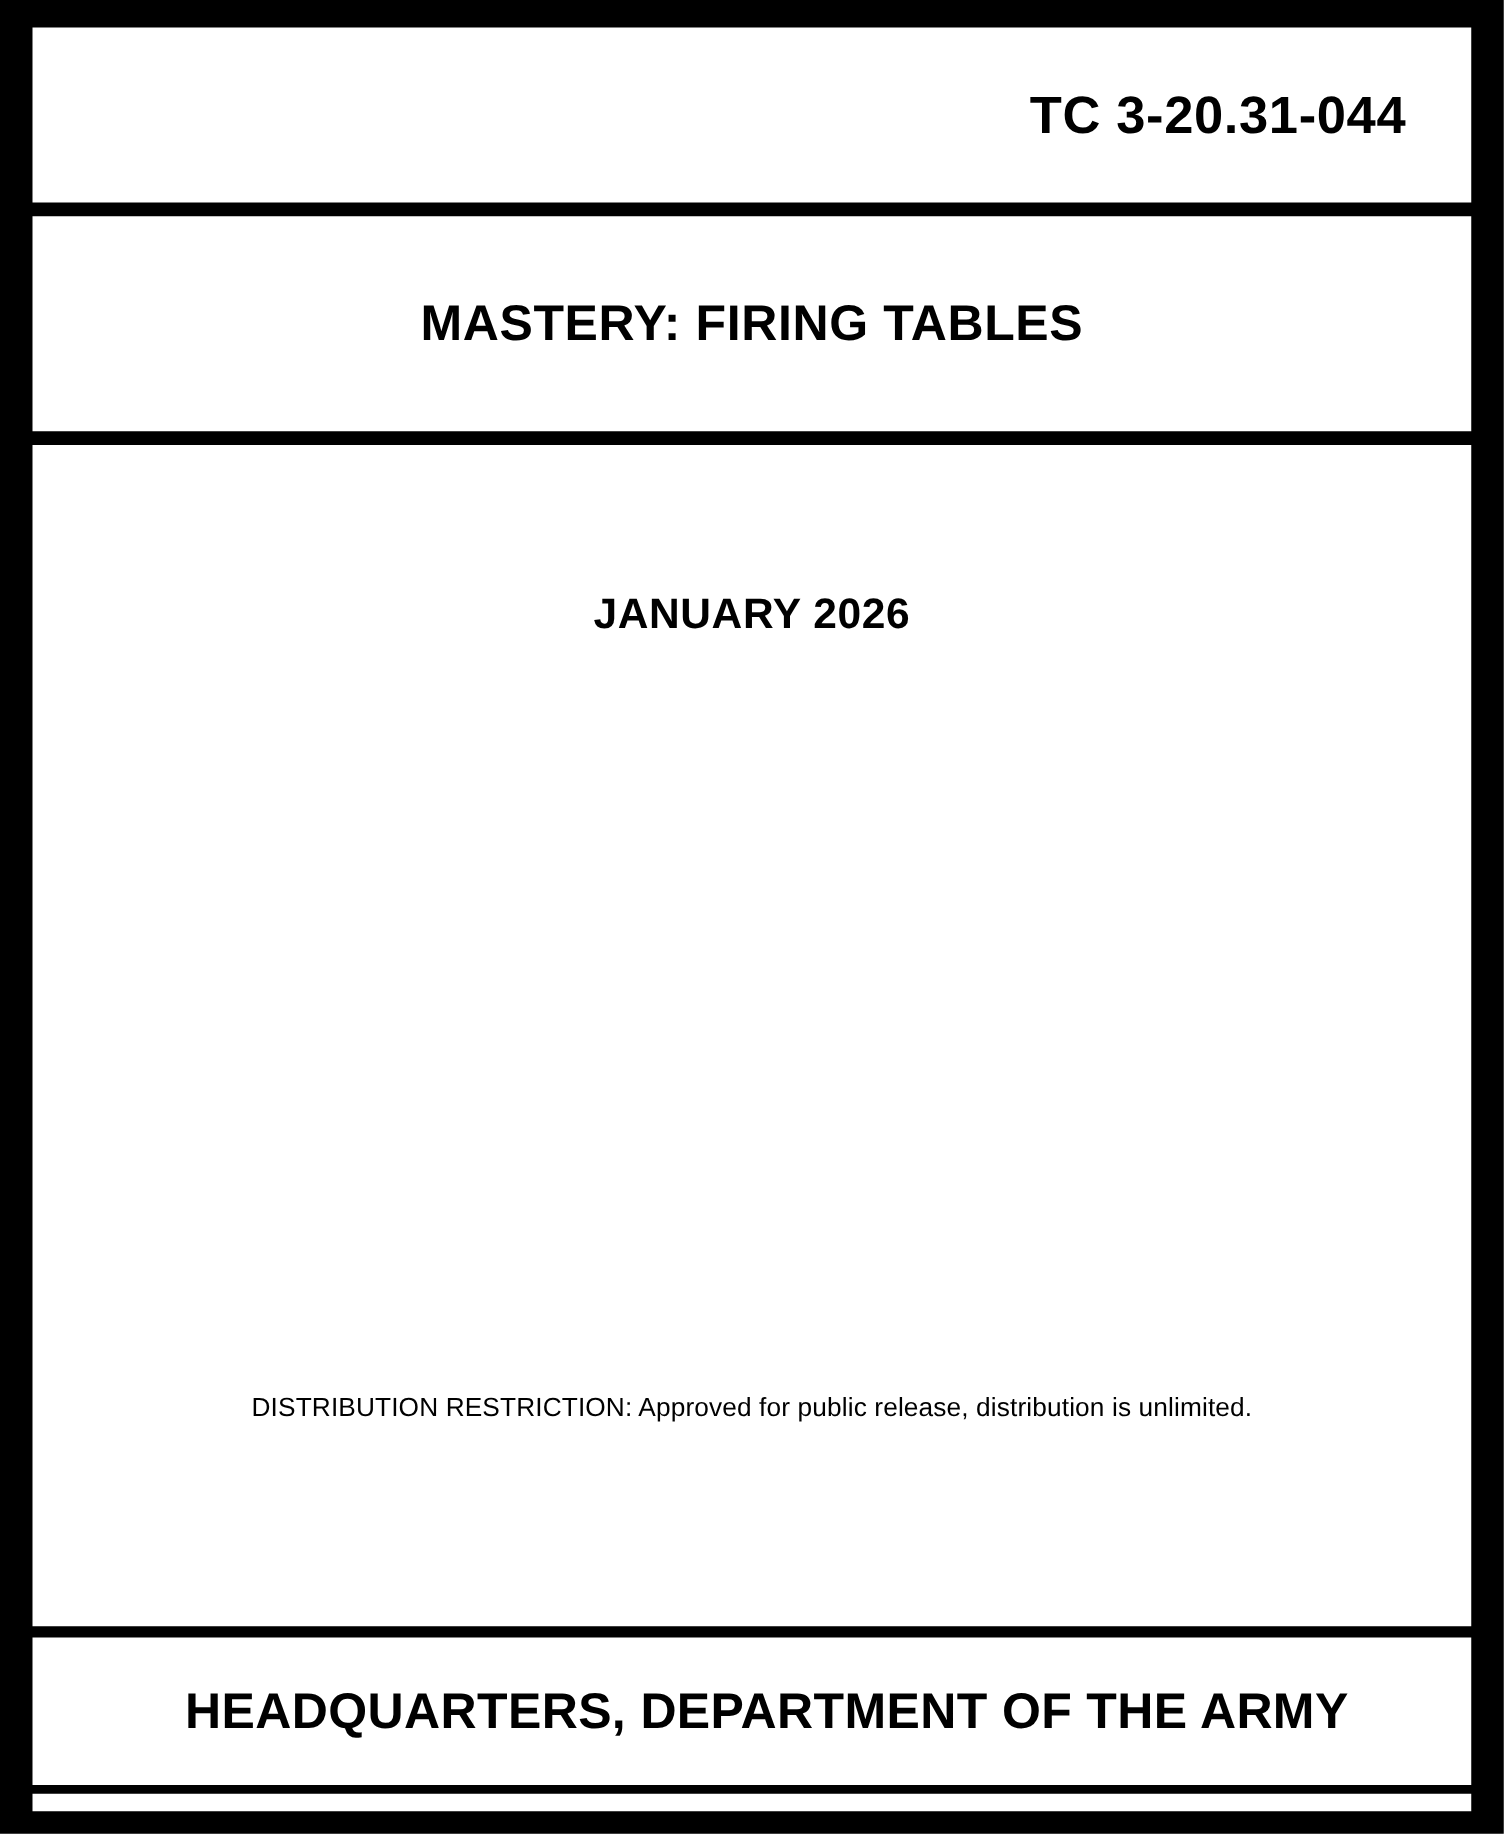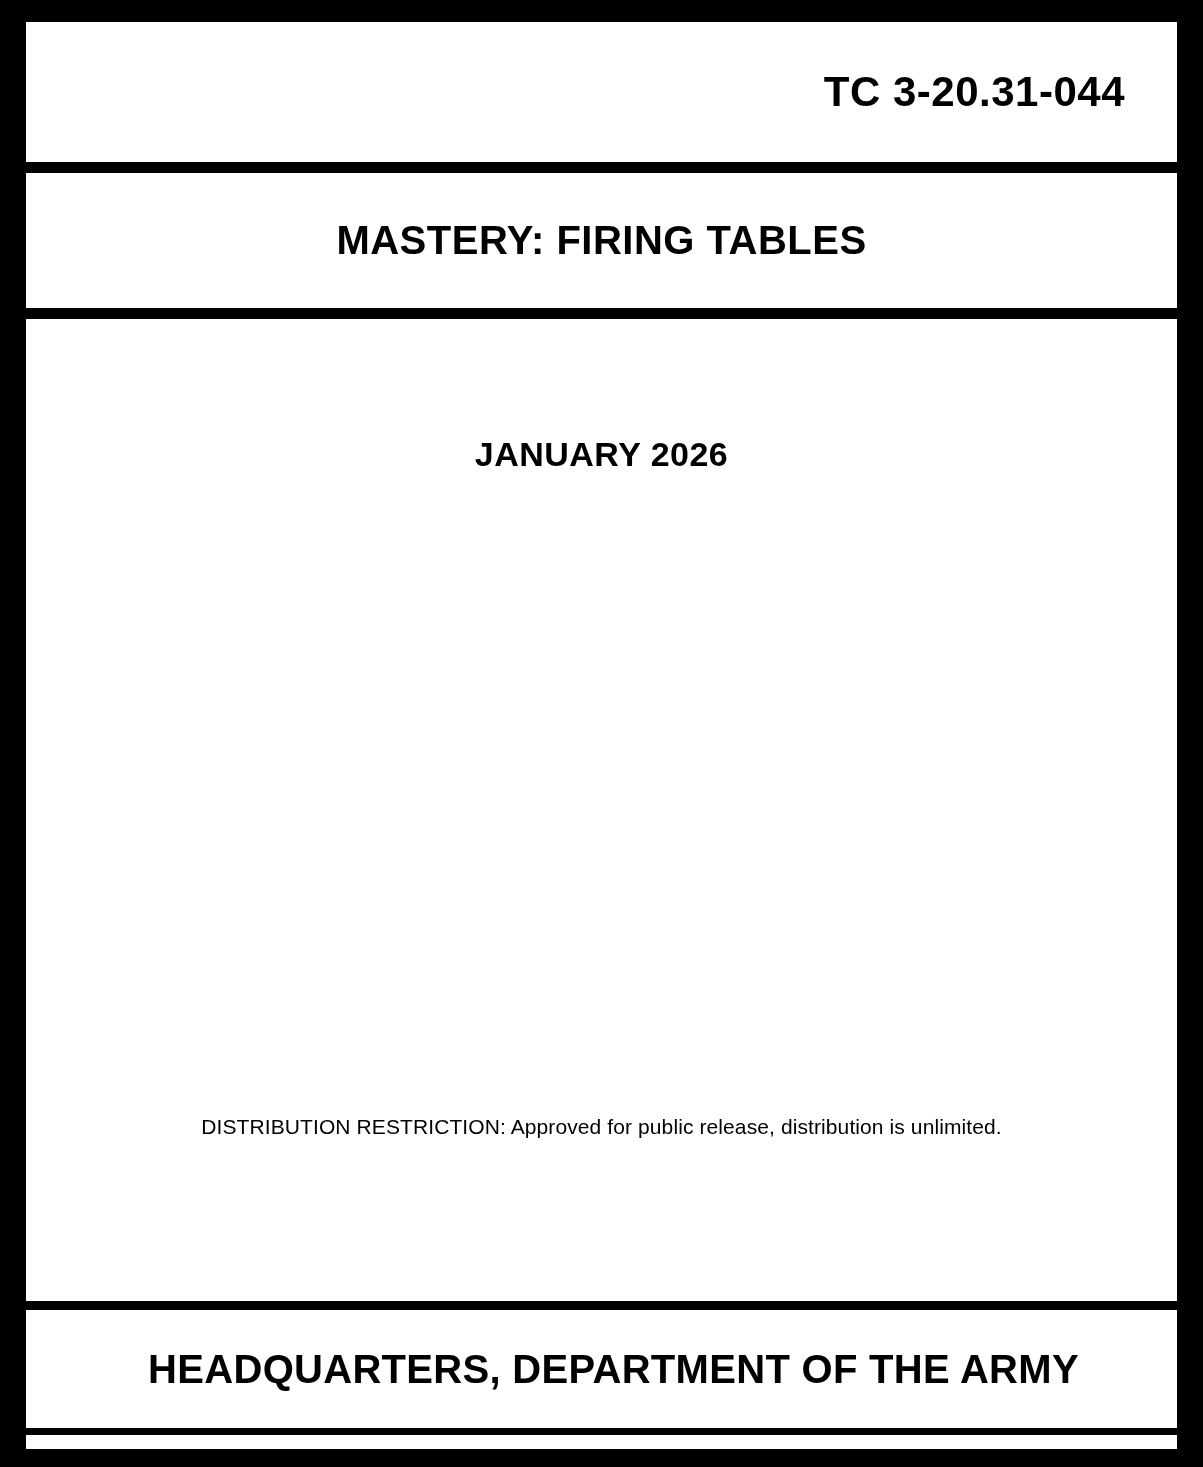--- a/index.html
+++ b/index.html
@@ -53,21 +53,21 @@
     font-weight: bold;
     letter-spacing: 0.5px;
     white-space: nowrap;
   }
 
   .gap-lg { height: 11px; }
   .gap-md { height: 9px; }
   .gap-sm { height: 7px; }
 
   .panel-title {
-    height: 135px;
+    height: 172px;
     display: flex;
     align-items: center;
     justify-content: center;
   }
   .doc-title {
     font-size: 40px;
     font-weight: bold;
     letter-spacing: 0.5px;
     text-align: center;
   }

